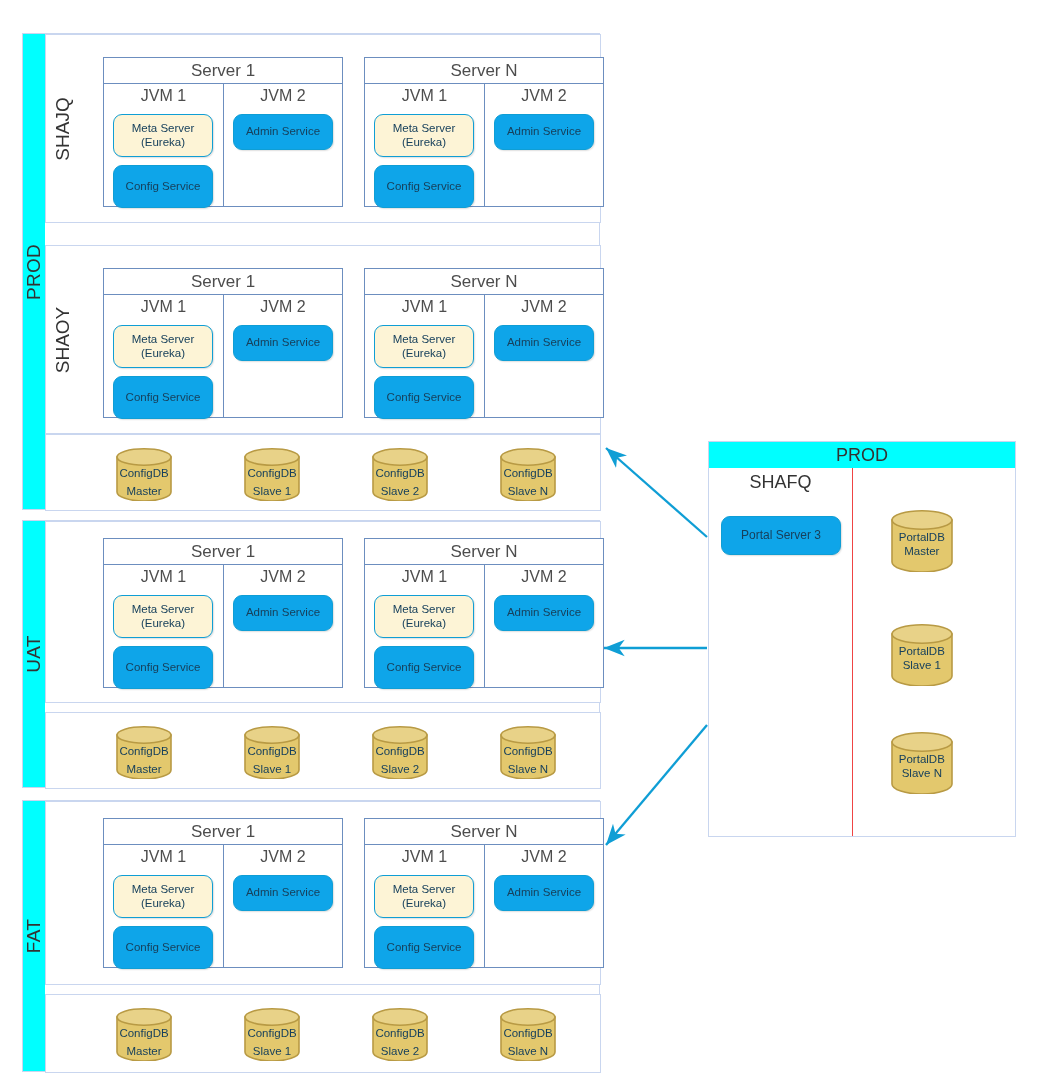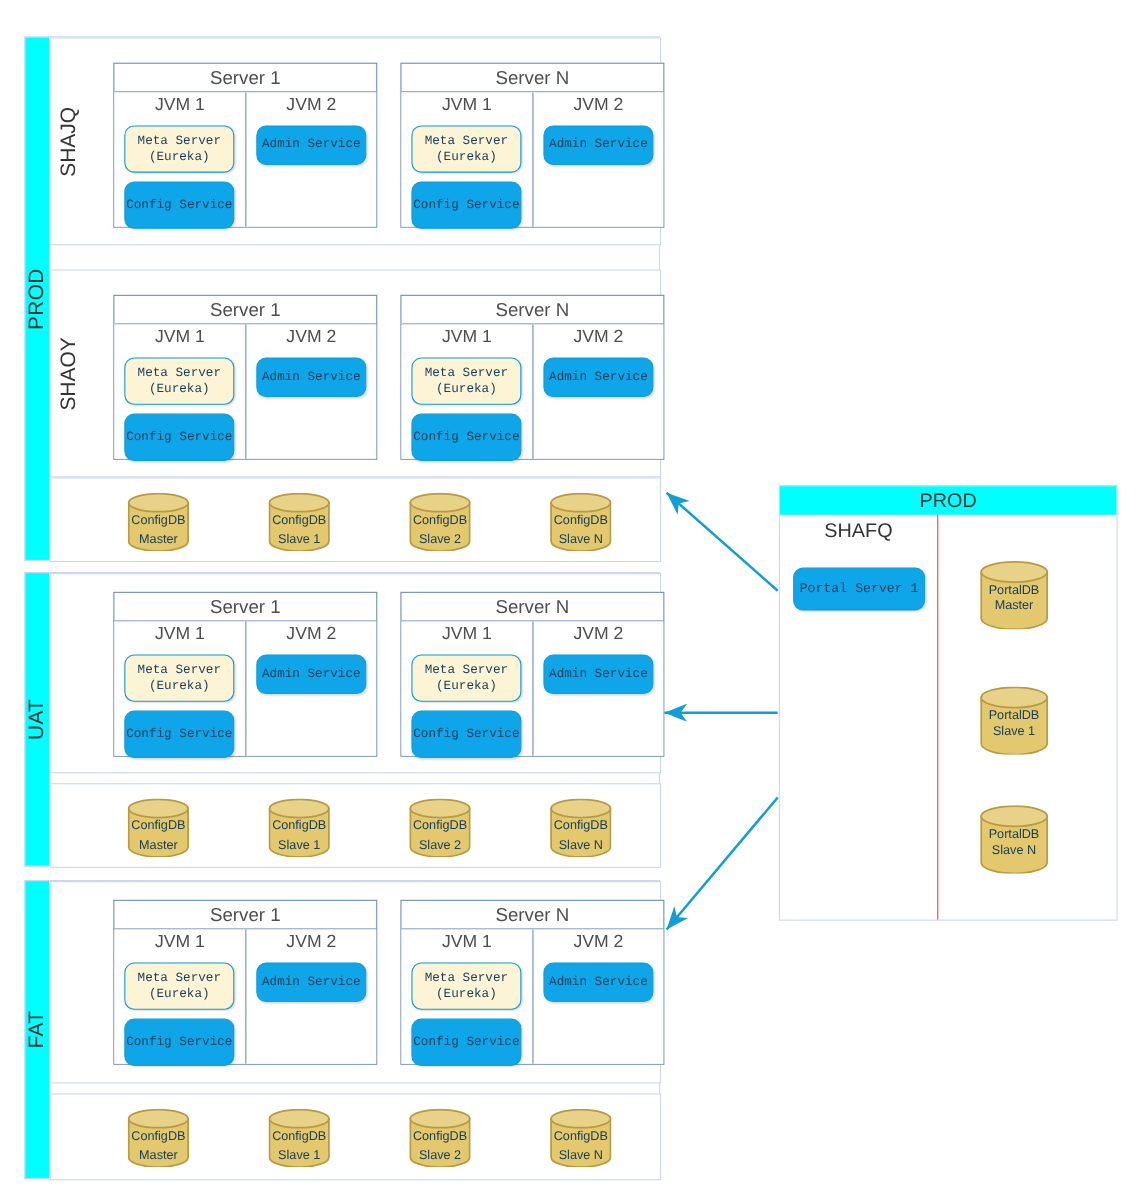--- a/index.html
+++ b/index.html
@@ -63,21 +63,20 @@
   }
 
   
   .chip{
     position:absolute;box-sizing:border-box;
     border:1.6px solid #0f9ed5;border-radius:9px;
     display:flex;align-items:center;justify-content:center;
     text-align:center;line-height:1.15;
     font-size:11.5px;color:#17405c;
     box-shadow:1px 1px 1.5px rgba(0,0,0,.13);
-    font-family:Liberation Mono, monospace;
   }
   .chip.meta{background:#fdf4d6;}
   .chip.svc {background:#0ea5e9;}
 
   
   .db{position:absolute;}
   .db .cyl{position:absolute;left:0;top:0;width:100%;height:100%;}
   .db .lbl{
     position:absolute;left:0;width:100%;text-align:center;
     font-size:11.5px;color:#17405c;line-height:1.25;pointer-events:none;
@@ -442,21 +441,21 @@
   </div>
 
   <div class="rpanel" style="left:708px;top:441px;width:308px;height:396px;">
     <div class="rpanel-head">
       <span>PROD</span>
     </div>
     <div class="rpanel-body">
       <div class="rcol left">
         <div class="rcol-title">SHAFQ</div>
         <div class="chip svc" style="left:12px;top:48px;width:120px;height:39px;font-size:12px;">
-          <div>Portal Server 1</div>
+          <div>Portal Server 3</div>
         </div>
       </div>
       <div class="rcol right">
         <div class="db" style="left:38px;top:42px;width:62px;height:62px;">
           <svg class="cyl" viewBox="0 0 62 62" preserveAspectRatio="none">
             <path d="M1 10 L1 52 a30 10 0 0 0 60 0 L61 10 Z" fill="#e3c86d" stroke="#b89a44" stroke-width="1.6"></path>
             <ellipse cx="31" cy="10" rx="30" ry="9.2" fill="#e8d288" stroke="#b89a44" stroke-width="1.6"></ellipse>
           </svg>
           <div class="lbl" style="top:20px;">PortalDB</div>
           <div class="lbl" style="top:34px;">Master</div>

